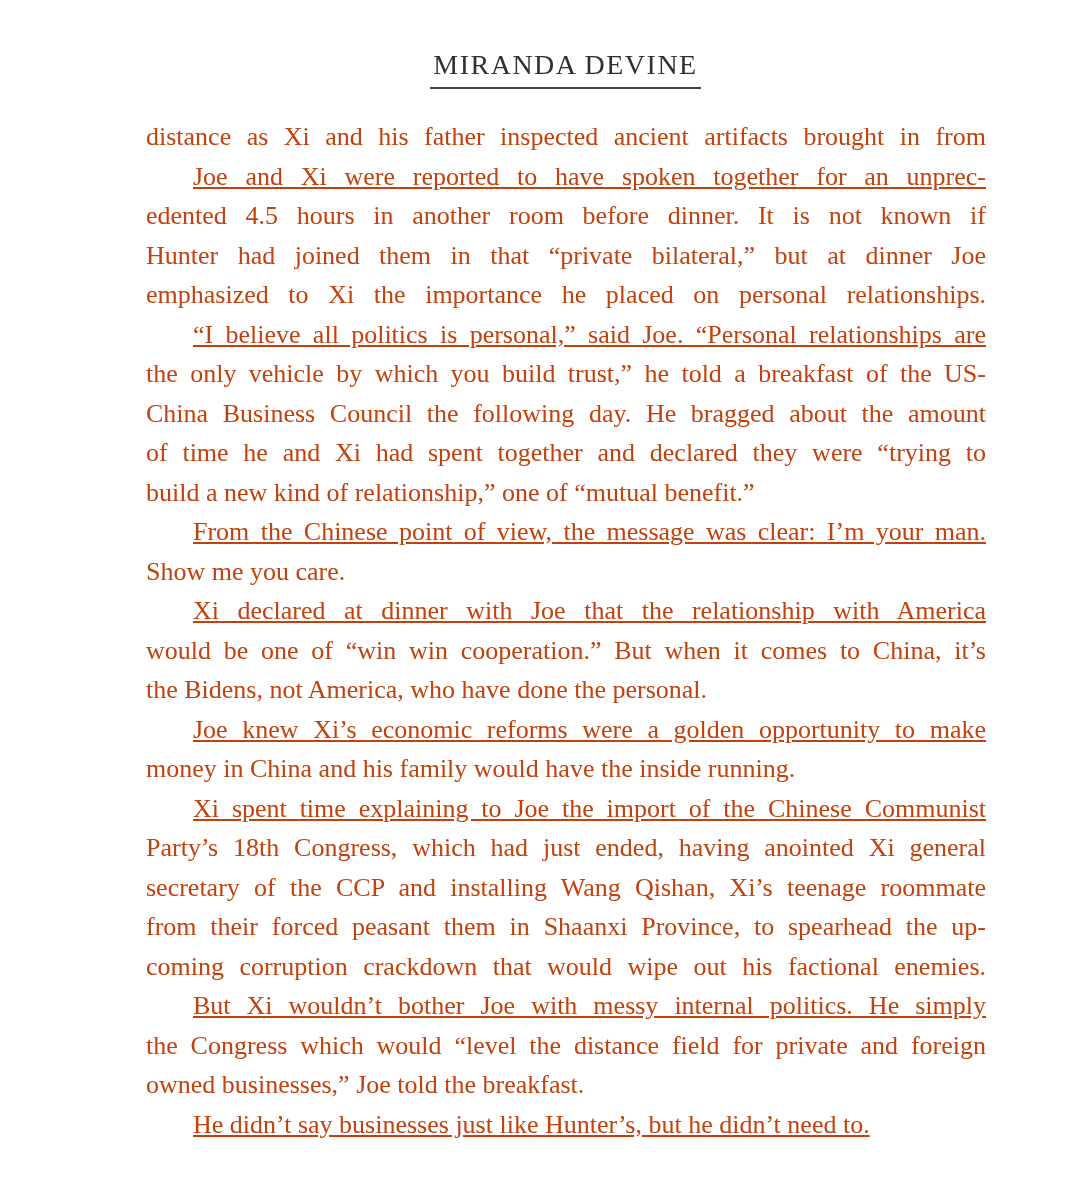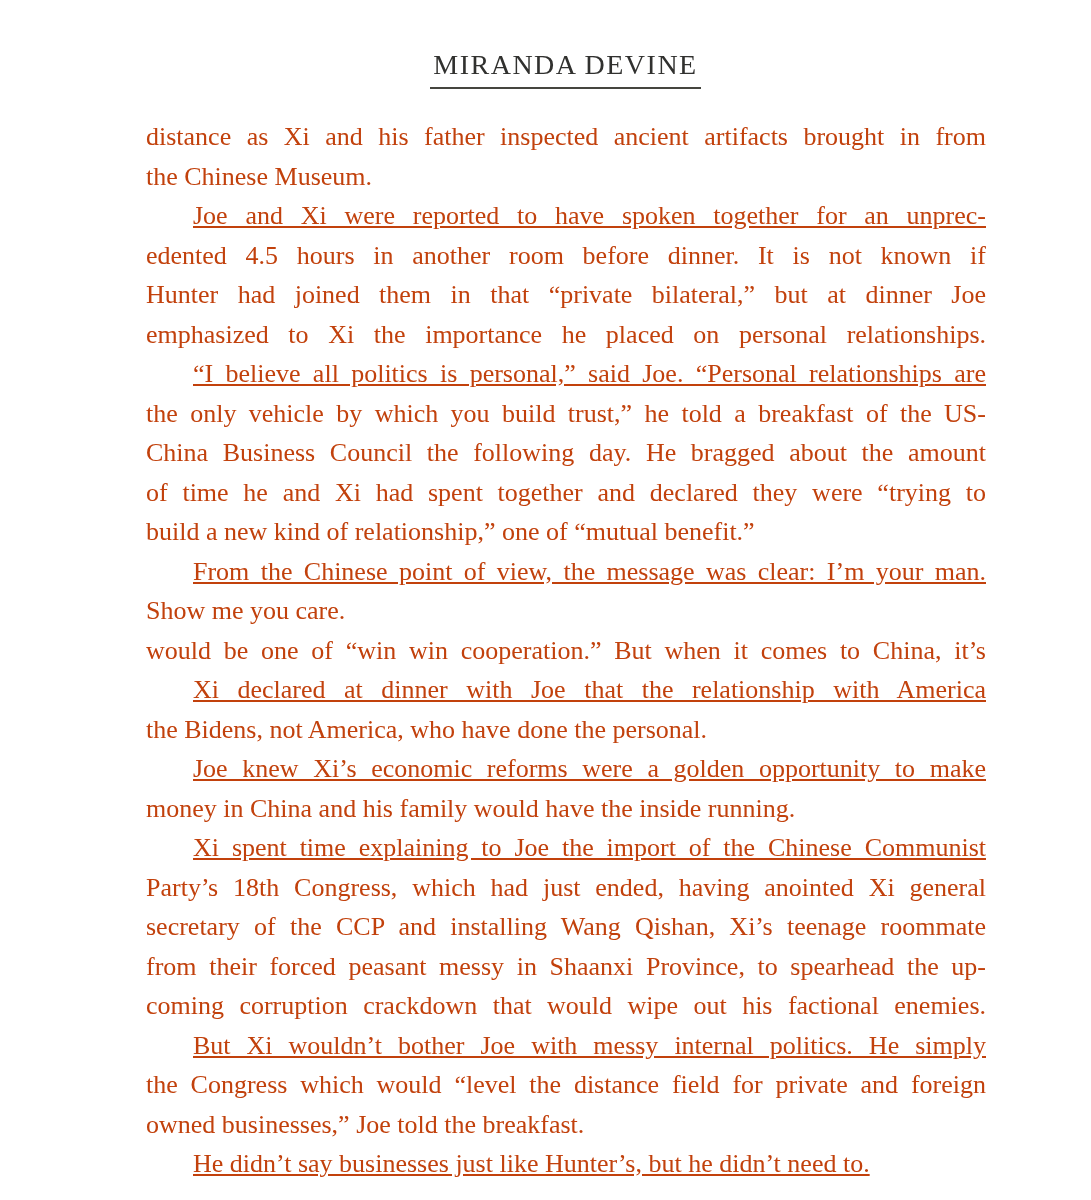--- a/index.html
+++ b/index.html
@@ -55,53 +55,52 @@
 </head>
 <body>
 
 <div class="page">
   <div class="running-header">
     <span class="header-text">MIRANDA DEVINE</span>
   </div>
   <div class="textblock">
       <div class="para">
         <div class="line j">distance as Xi and his father inspected ancient artifacts brought in from</div>
-        <div class="line">the Chinese Museum.</div>
       </div>
       <div class="para">
         <div class="line j indent">Joe and Xi were reported to have spoken together for an unprec-</div>
         <div class="line j">edented 4.5 hours in another room before dinner. It is not known if</div>
         <div class="line j">Hunter had joined them in that “private bilateral,” but at dinner Joe</div>
         <div class="line j">emphasized to Xi the importance he placed on personal relationships.</div>
       </div>
       <div class="para">
         <div class="line j indent">“I believe all politics is personal,” said Joe. “Personal relationships are</div>
         <div class="line j">the only vehicle by which you build trust,” he told a breakfast of the US-</div>
         <div class="line j">China Business Council the following day. He bragged about the amount</div>
         <div class="line j">of time he and Xi had spent together and declared they were “trying to</div>
         <div class="line">build a new kind of relationship,” one of “mutual benefit.”</div>
       </div>
       <div class="para">
         <div class="line j indent">From the Chinese point of view, the message was clear: I’m your man.</div>
         <div class="line">Show me you care.</div>
       </div>
       <div class="para">
+        <div class="line j indent">Xi declared at dinner with Joe that the relationship with America</div>
         <div class="line j">would be one of “win win cooperation.” But when it comes to China, it’s</div>
-        <div class="line j indent">Xi declared at dinner with Joe that the relationship with America</div>
         <div class="line">the Bidens, not America, who have done the personal.</div>
       </div>
       <div class="para">
         <div class="line j indent">Joe knew Xi’s economic reforms were a golden opportunity to make</div>
         <div class="line">money in China and his family would have the inside running.</div>
       </div>
       <div class="para">
         <div class="line j indent">Xi spent time explaining to Joe the import of the Chinese Communist</div>
         <div class="line j">Party’s 18th Congress, which had just ended, having anointed Xi general</div>
         <div class="line j">secretary of the CCP and installing Wang Qishan, Xi’s teenage roommate</div>
-        <div class="line j">from their forced peasant messy in Shaanxi Province, to spearhead the up-</div>
+        <div class="line j">from their forced peasant them in Shaanxi Province, to spearhead the up-</div>
         <div class="line j">coming corruption crackdown that would wipe out his factional enemies.</div>
       </div>
       <div class="para">
         <div class="line j indent">But Xi wouldn’t bother Joe with messy internal politics. He simply</div>
         <div class="line j">the Congress which would “level the distance field for private and foreign</div>
         <div class="line">owned businesses,” Joe told the breakfast.</div>
       </div>
       <div class="line indent">He didn’t say businesses just like Hunter’s, but he didn’t need to.</div>
     </div>
 </div>

